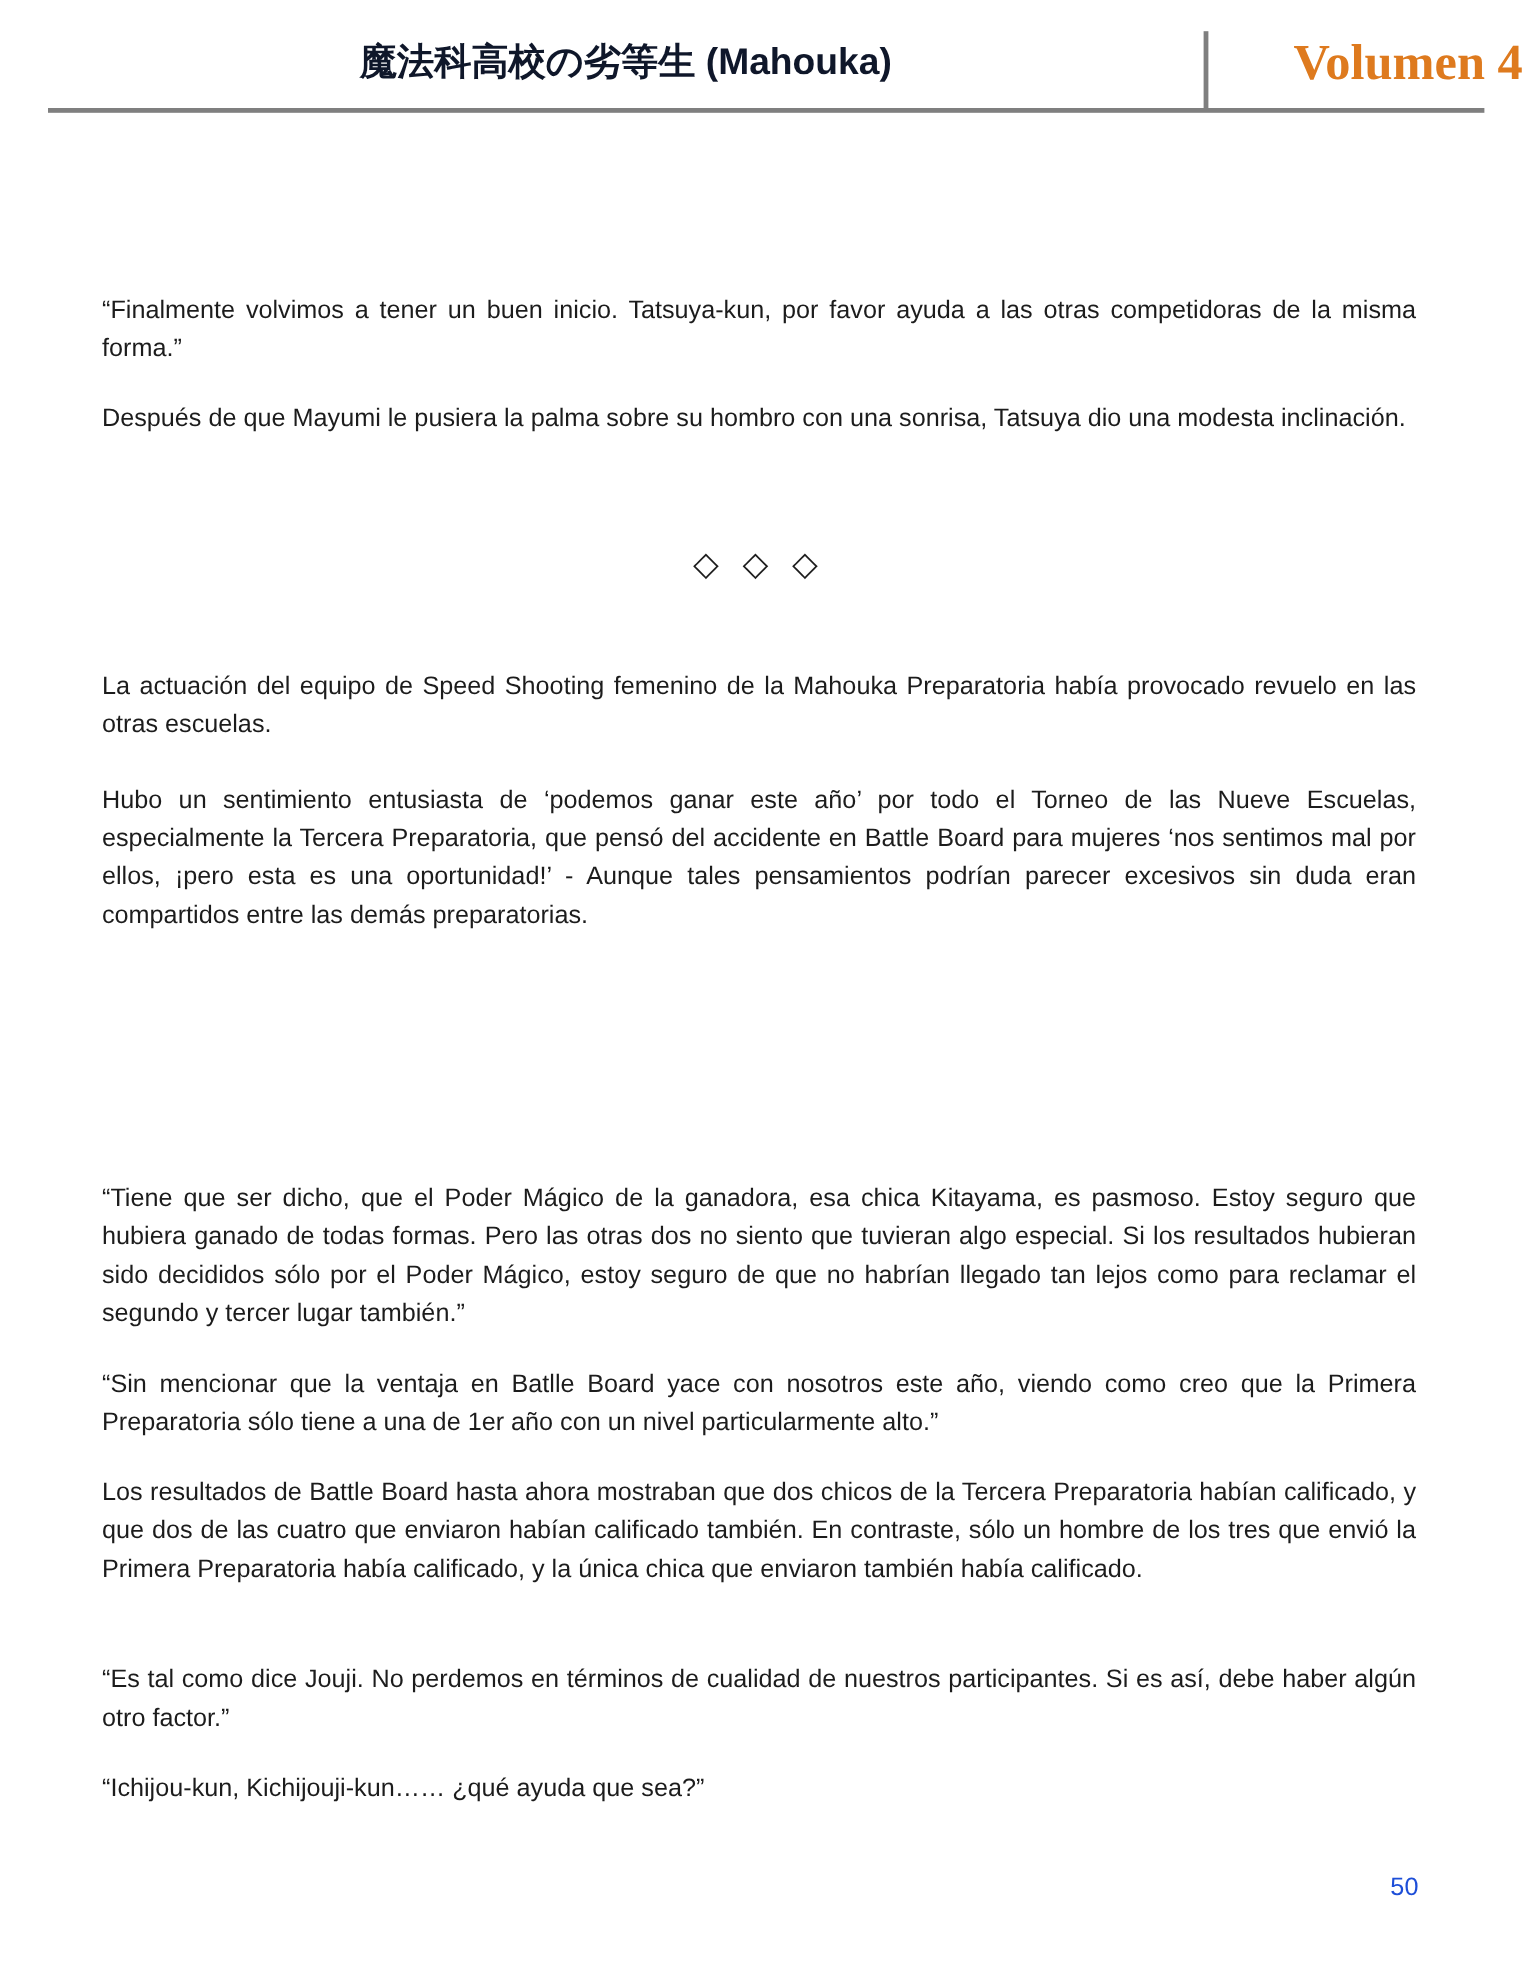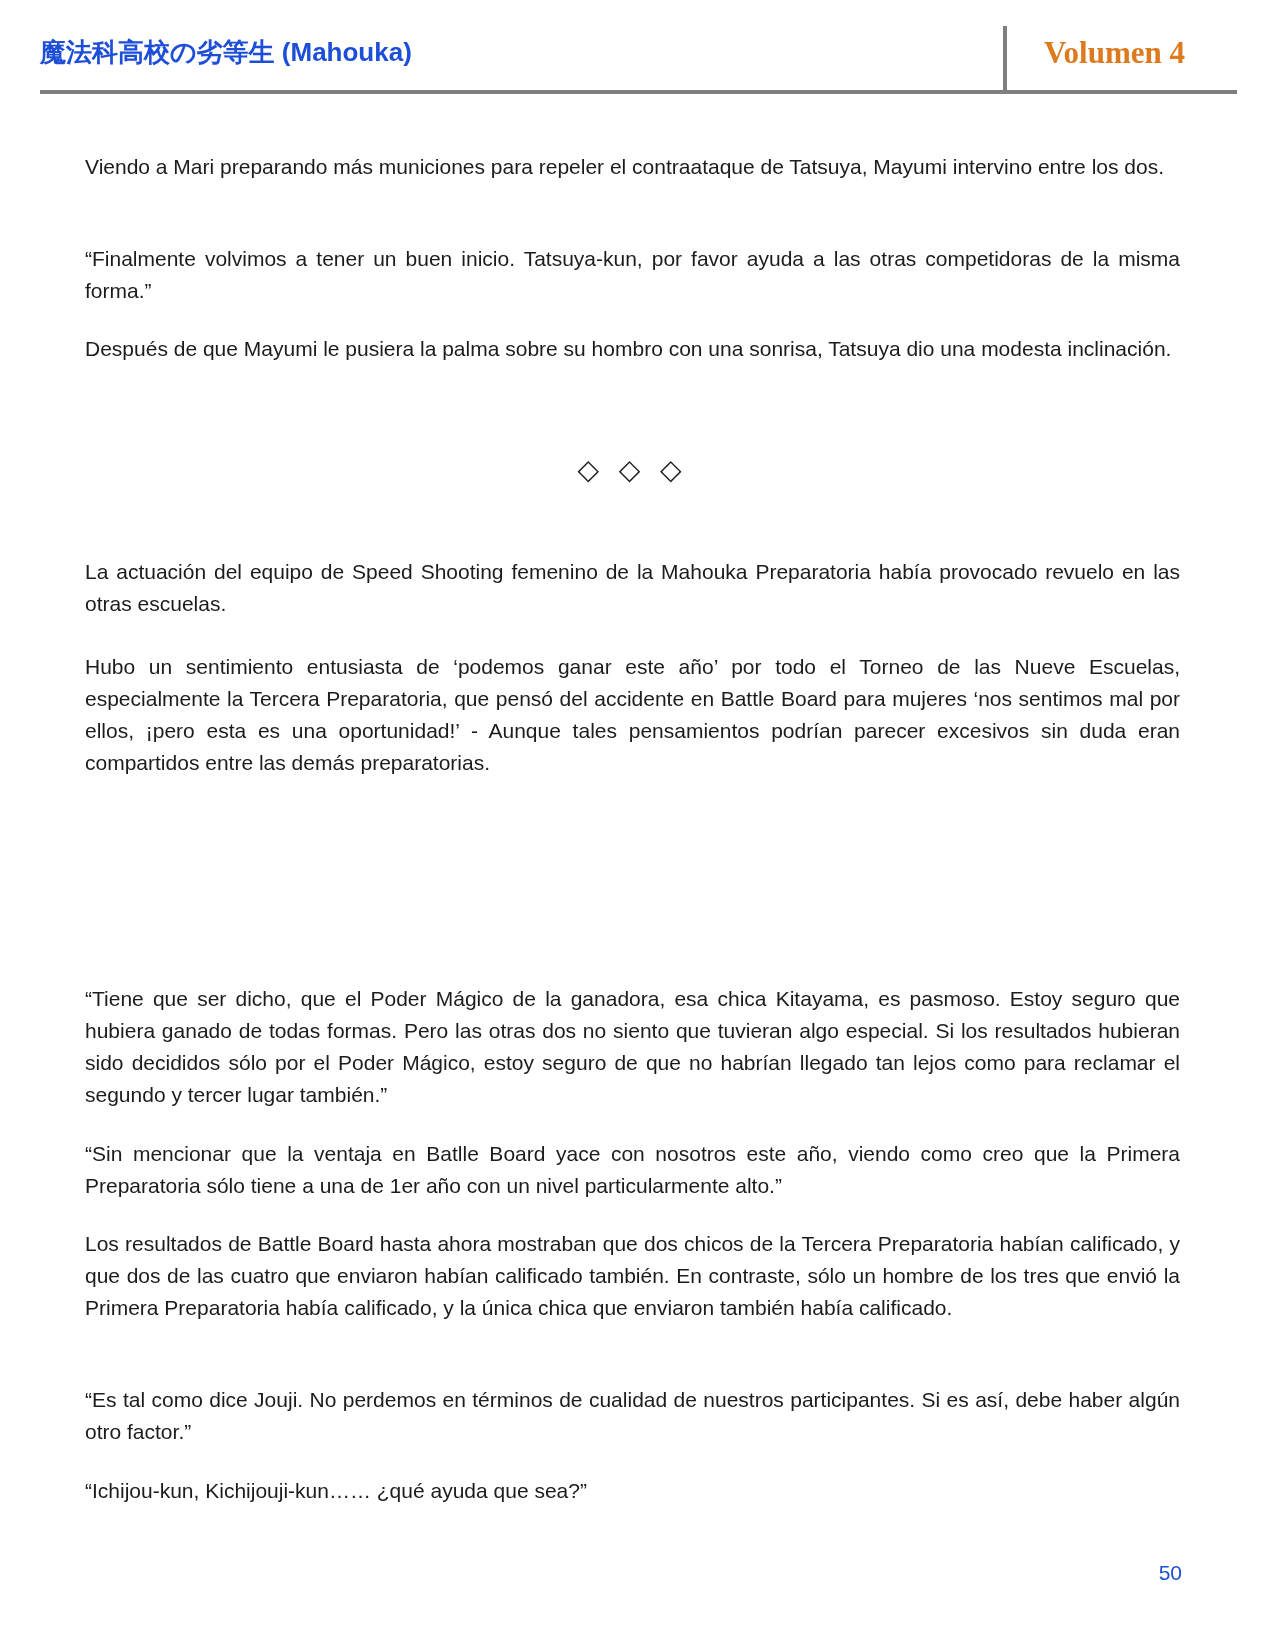--- a/index.html
+++ b/index.html
@@ -15,33 +15,34 @@
     font-family: "Liberation Sans", sans-serif;
     color: #1c1c1c;
     overflow: hidden;
   }
   
   .doc-title {
     position: absolute;
     left: 40px;
     top: 30px;
     width: 963px;
-    font-size: 26px;
+    text-align: center;
+    font-size: 31px;
     font-weight: bold;
-    color: #1d4ed8;
+    color: #0f172a;
     line-height: 44px;
     white-space: nowrap;
   }
   .volume-label {
     position: absolute;
-    left: 1044px;
+    left: 1078px;
     top: 32px;
     font-family: "Liberation Serif", serif;
     font-weight: bold;
-    font-size: 31px;
+    font-size: 42px;
     line-height: 42px;
     white-space: nowrap;
   }
   .header-vbar {
     position: absolute;
     left: 1003px;
     top: 26px;
     width: 4px;
     height: 66px;
     background: #7f7f7f;
@@ -92,21 +93,20 @@
 <div class="page">
 
   <div class="doc-title">魔法科高校の劣等生 (Mahouka)</div>
 
   <div class="header-vbar" style="background: rgb(127, 127, 127);"></div>
 
   <div class="volume-label" style="color: rgb(222, 122, 30);">Volumen 4</div>
 
   <div class="header-rule" style="background: rgb(127, 127, 127);"></div>
 
-  <p class="para" style="top:151px">Viendo a Mari preparando más municiones para repeler el contraataque de Tatsuya, Mayumi intervino entre los dos.</p>
   <p class="para" style="top:243px">“Finalmente volvimos a tener un buen inicio. Tatsuya-kun, por favor ayuda a las otras competidoras de la misma forma.”</p>
   <p class="para" style="top:333px">Después de que Mayumi le pusiera la palma sobre su hombro con una sonrisa, Tatsuya dio una modesta inclinación.</p>
 
   <div class="scene-separator">◇ ◇ ◇</div>
 
   <p class="para" style="top:556px">La actuación del equipo de Speed Shooting femenino de la Mahouka Preparatoria había provocado revuelo en las otras escuelas.</p>
   <p class="para" style="top:651px">Hubo un sentimiento entusiasta de ‘podemos ganar este año’ por todo el Torneo de las Nueve Escuelas, especialmente la Tercera Preparatoria, que pensó del accidente en Battle Board para mujeres ‘nos sentimos mal por ellos, ¡pero esta es una oportunidad!’ - Aunque tales pensamientos podrían parecer excesivos sin duda eran compartidos entre las demás preparatorias.</p>
   <p class="para" style="top:983px">“Tiene que ser dicho, que el Poder Mágico de la ganadora, esa chica Kitayama, es pasmoso. Estoy seguro que hubiera ganado de todas formas. Pero las otras dos no siento que tuvieran algo especial. Si los resultados hubieran sido decididos sólo por el Poder Mágico, estoy seguro de que no habrían llegado tan lejos como para reclamar el segundo y tercer lugar también.”</p>
   <p class="para" style="top:1138px">“Sin mencionar que la ventaja en Batlle Board yace con nosotros este año, viendo como creo que la Primera Preparatoria sólo tiene a una de 1er año con un nivel particularmente alto.”</p>
   <p class="para" style="top:1228px">Los resultados de Battle Board hasta ahora mostraban que dos chicos de la Tercera Preparatoria habían calificado, y que dos de las cuatro que enviaron habían calificado también. En contraste, sólo un hombre de los tres que envió la Primera Preparatoria había calificado, y la única chica que enviaron también había calificado.</p>

